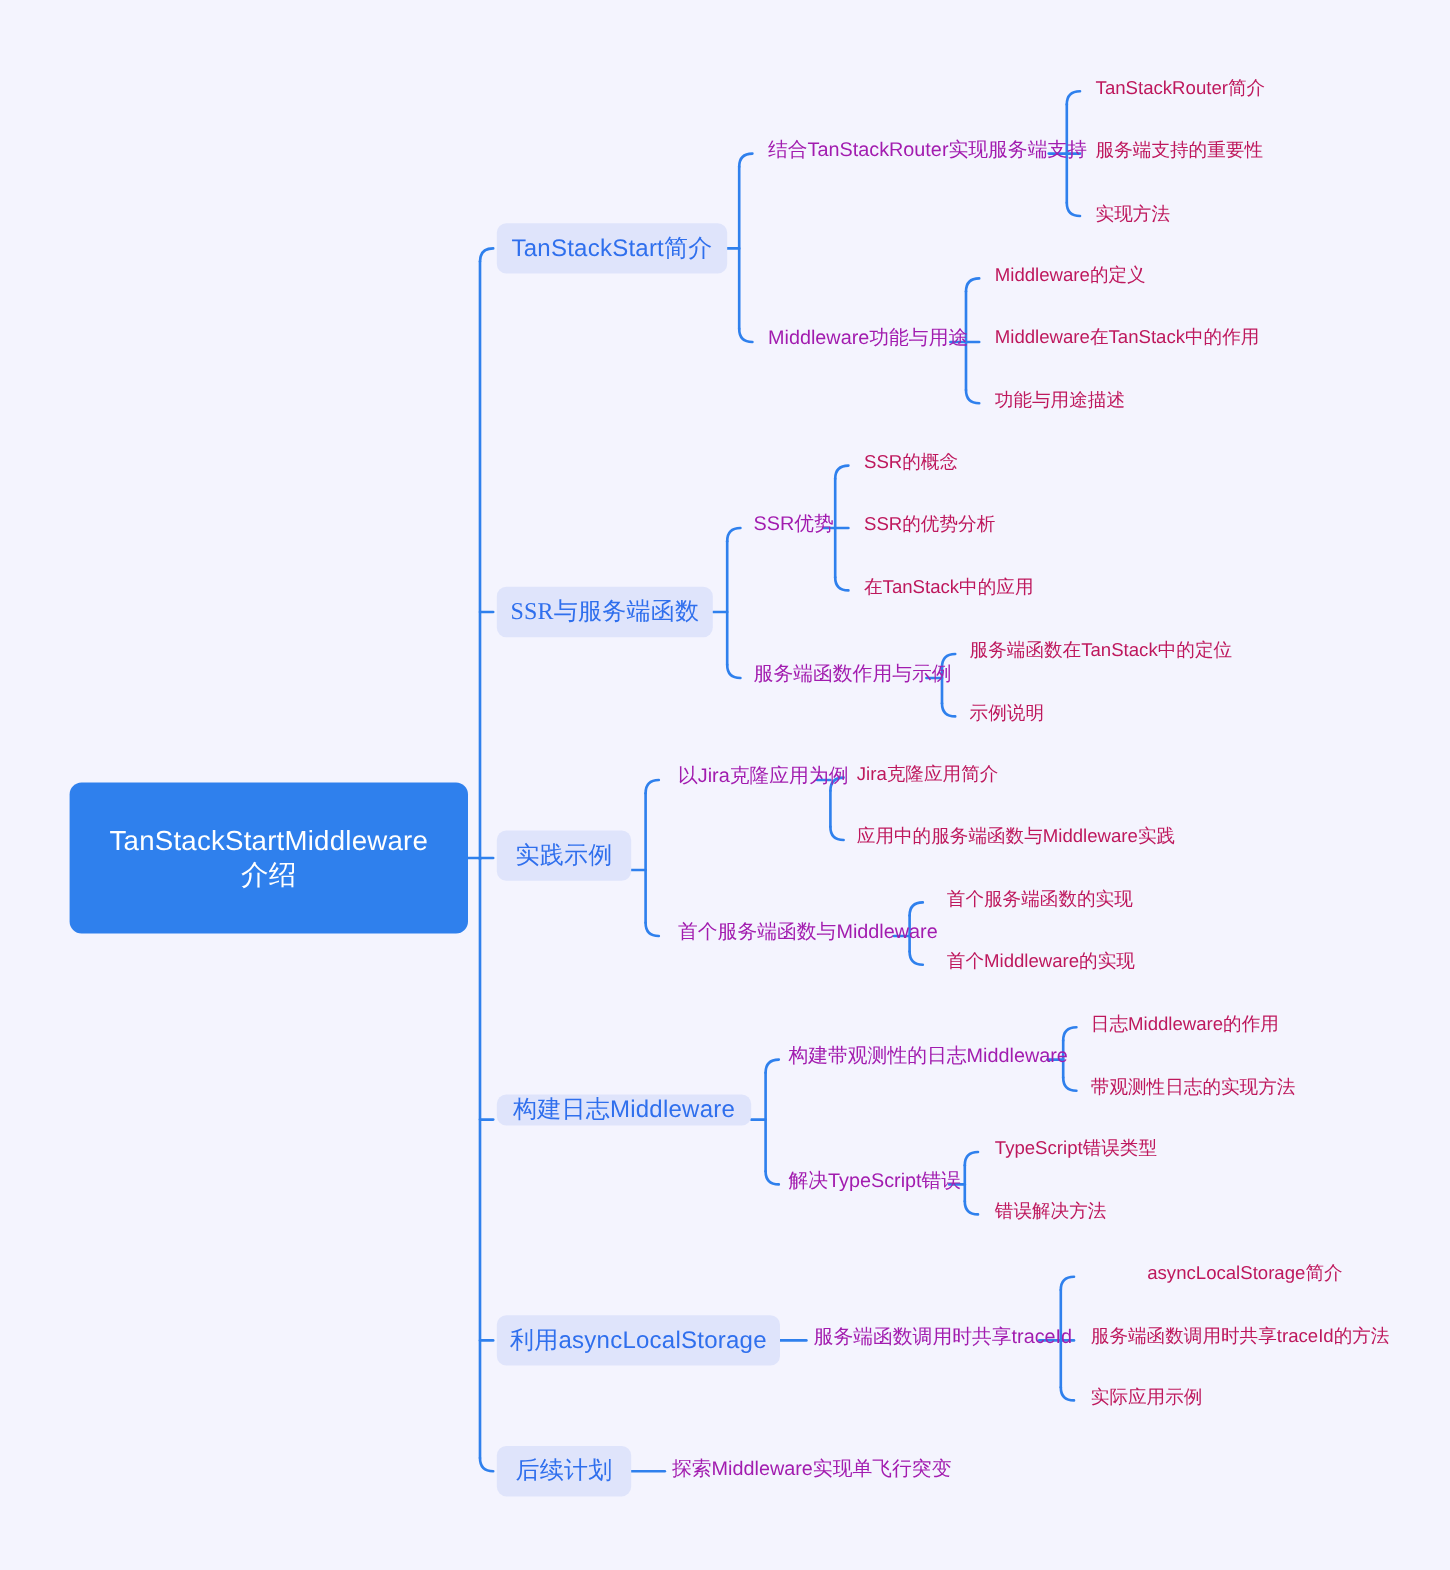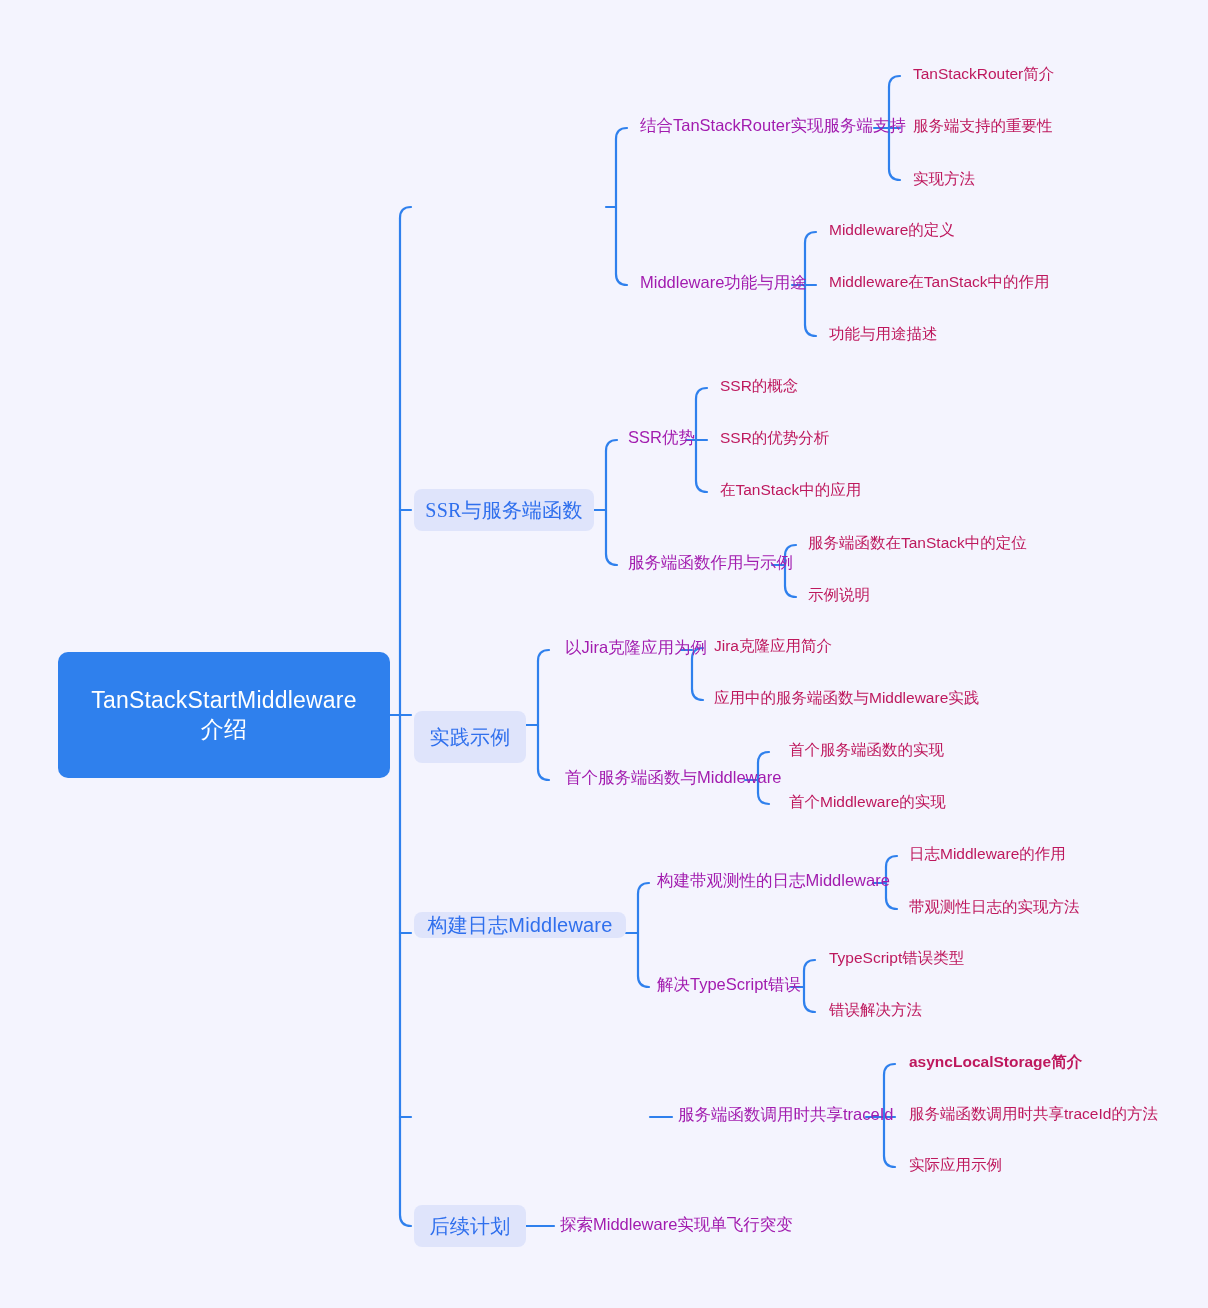--- a/index.html
+++ b/index.html
@@ -169,27 +169,29 @@
     </g>
   </svg>
 
   <div class="node root" style="left:58px; top:652px; width:332px; height:126px;">
     <span>
       <span>TanStackStartMiddleware</span><br>
       <span>介绍</span>
     </span>
   </div>
 
+  <div class="node lv1" style="left:414px; top:186px; width:192px; height:42px;">TanStackStart简介</div>
 
   <div class="node lv1" style="left:414px; top:489px; width:180px; height:42px;font-family:Liberation Serif, serif;">SSR与服务端函数</div>
 
-  <div class="node lv1" style="left:414px; top:711px; width:112px; height:52px;">实践示例</div>
+  <div class="node lv1" style="left:414px; top:692px; width:112px; height:42px;">实践示例</div>
 
   <div class="node lv1" style="left:414px; top:912px; width:212px; height:26px;">构建日志Middleware</div>
 
+  <div class="node lv1" style="left:414px; top:1096px; width:236px; height:42px;">利用asyncLocalStorage</div>
 
   <div class="node lv1" style="left:414px; top:1205px; width:112px; height:42px;">后续计划</div>
 
   <div class="node lv2" style="left:640px; top:115px;">结合TanStackRouter实现服务端支持</div>
 
   <div class="node lv2" style="left:640px; top:272px;">Middleware功能与用途</div>
 
   <div class="node lv2" style="left:628px; top:427px;">SSR优势</div>
 
   <div class="node lv2" style="left:628px; top:552px;">服务端函数作用与示例</div>
@@ -237,19 +239,19 @@
   <div class="node lv3" style="left:789px; top:792px;">首个Middleware的实现</div>
 
   <div class="node lv3" style="left:909px; top:844px;">日志Middleware的作用</div>
 
   <div class="node lv3" style="left:909px; top:897px;">带观测性日志的实现方法</div>
 
   <div class="node lv3" style="left:829px; top:948px;">TypeScript错误类型</div>
 
   <div class="node lv3" style="left:829px; top:1000px;">错误解决方法</div>
 
-  <div class="node lv3" style="left:909px; top:1052px;font-weight:bold;">asyncLocalStorage简介</div>
+  <div class="node lv3" style="left:956px; top:1052px;">asyncLocalStorage简介</div>
 
   <div class="node lv3" style="left:909px; top:1104px;">服务端函数调用时共享traceId的方法</div>
 
   <div class="node lv3" style="left:909px; top:1155px;">实际应用示例</div>
 
 </div>
 
 </body></html>

